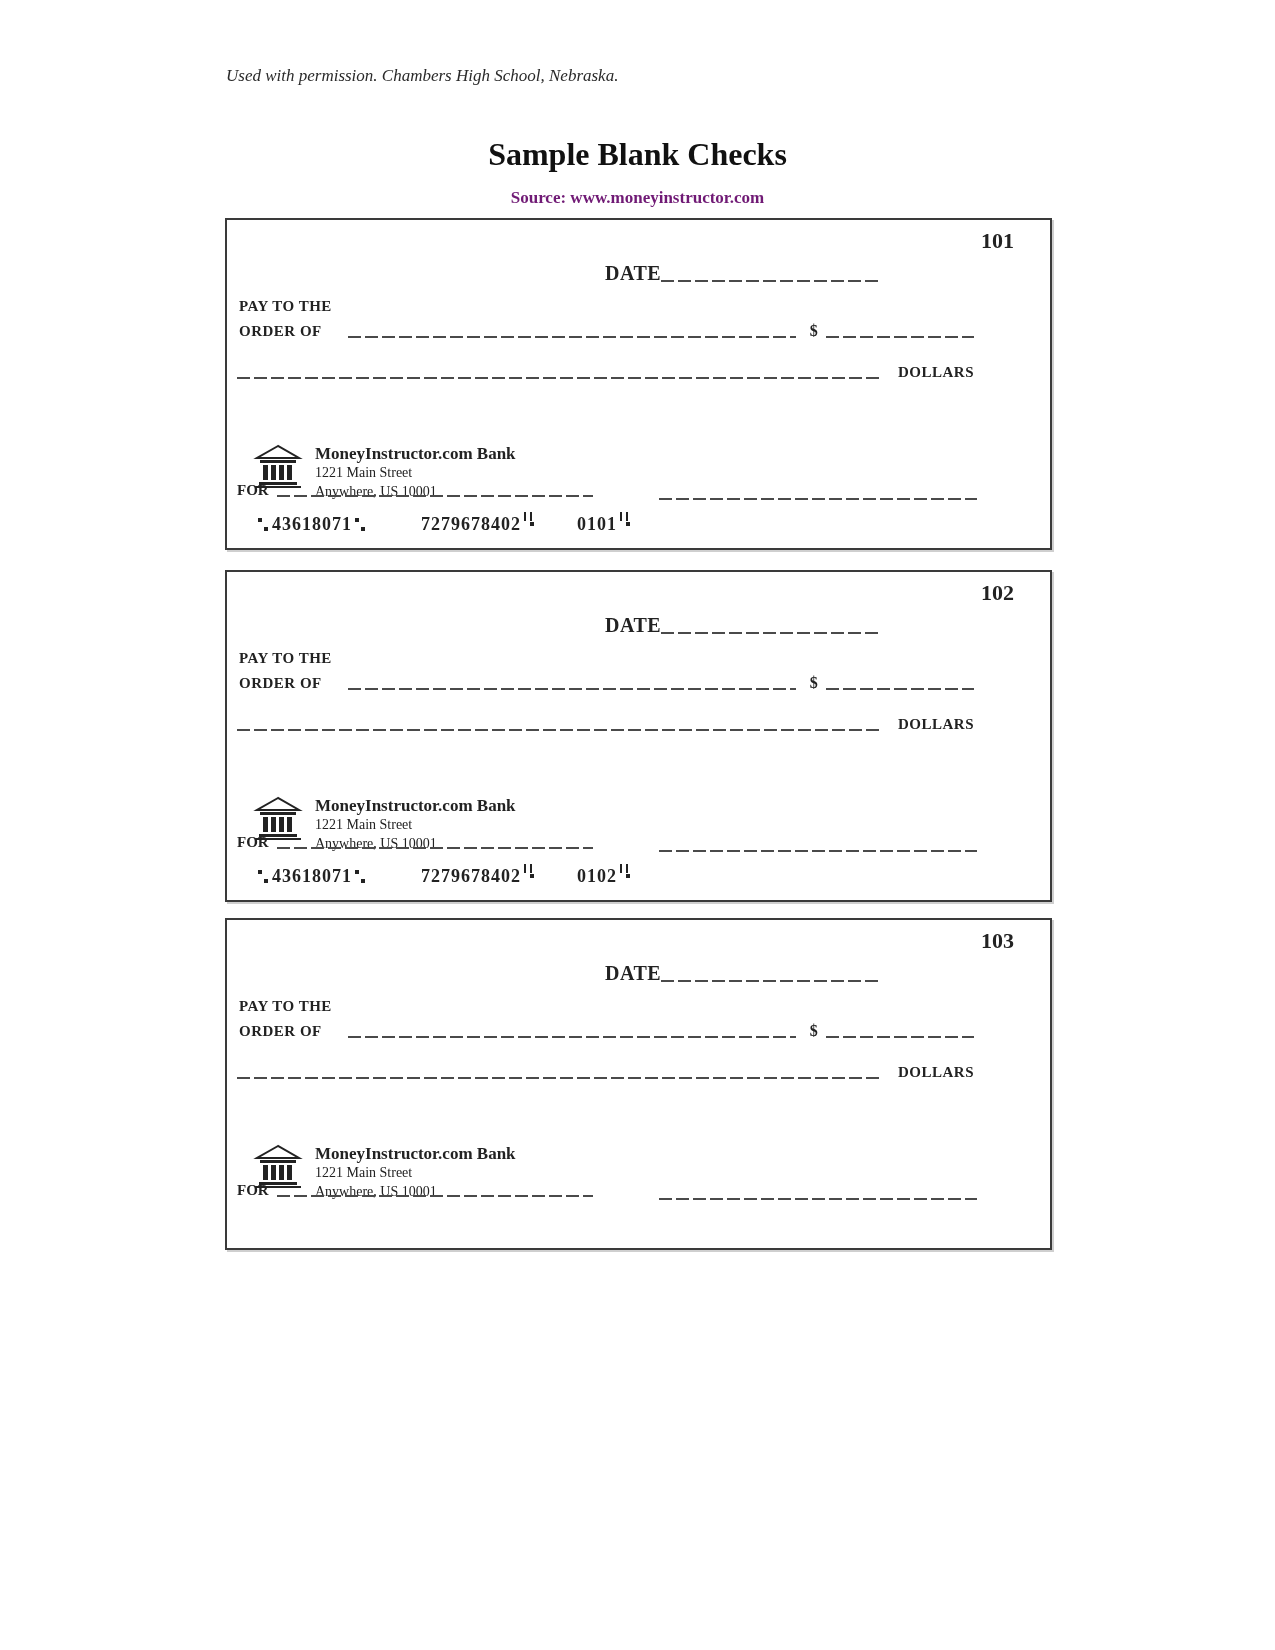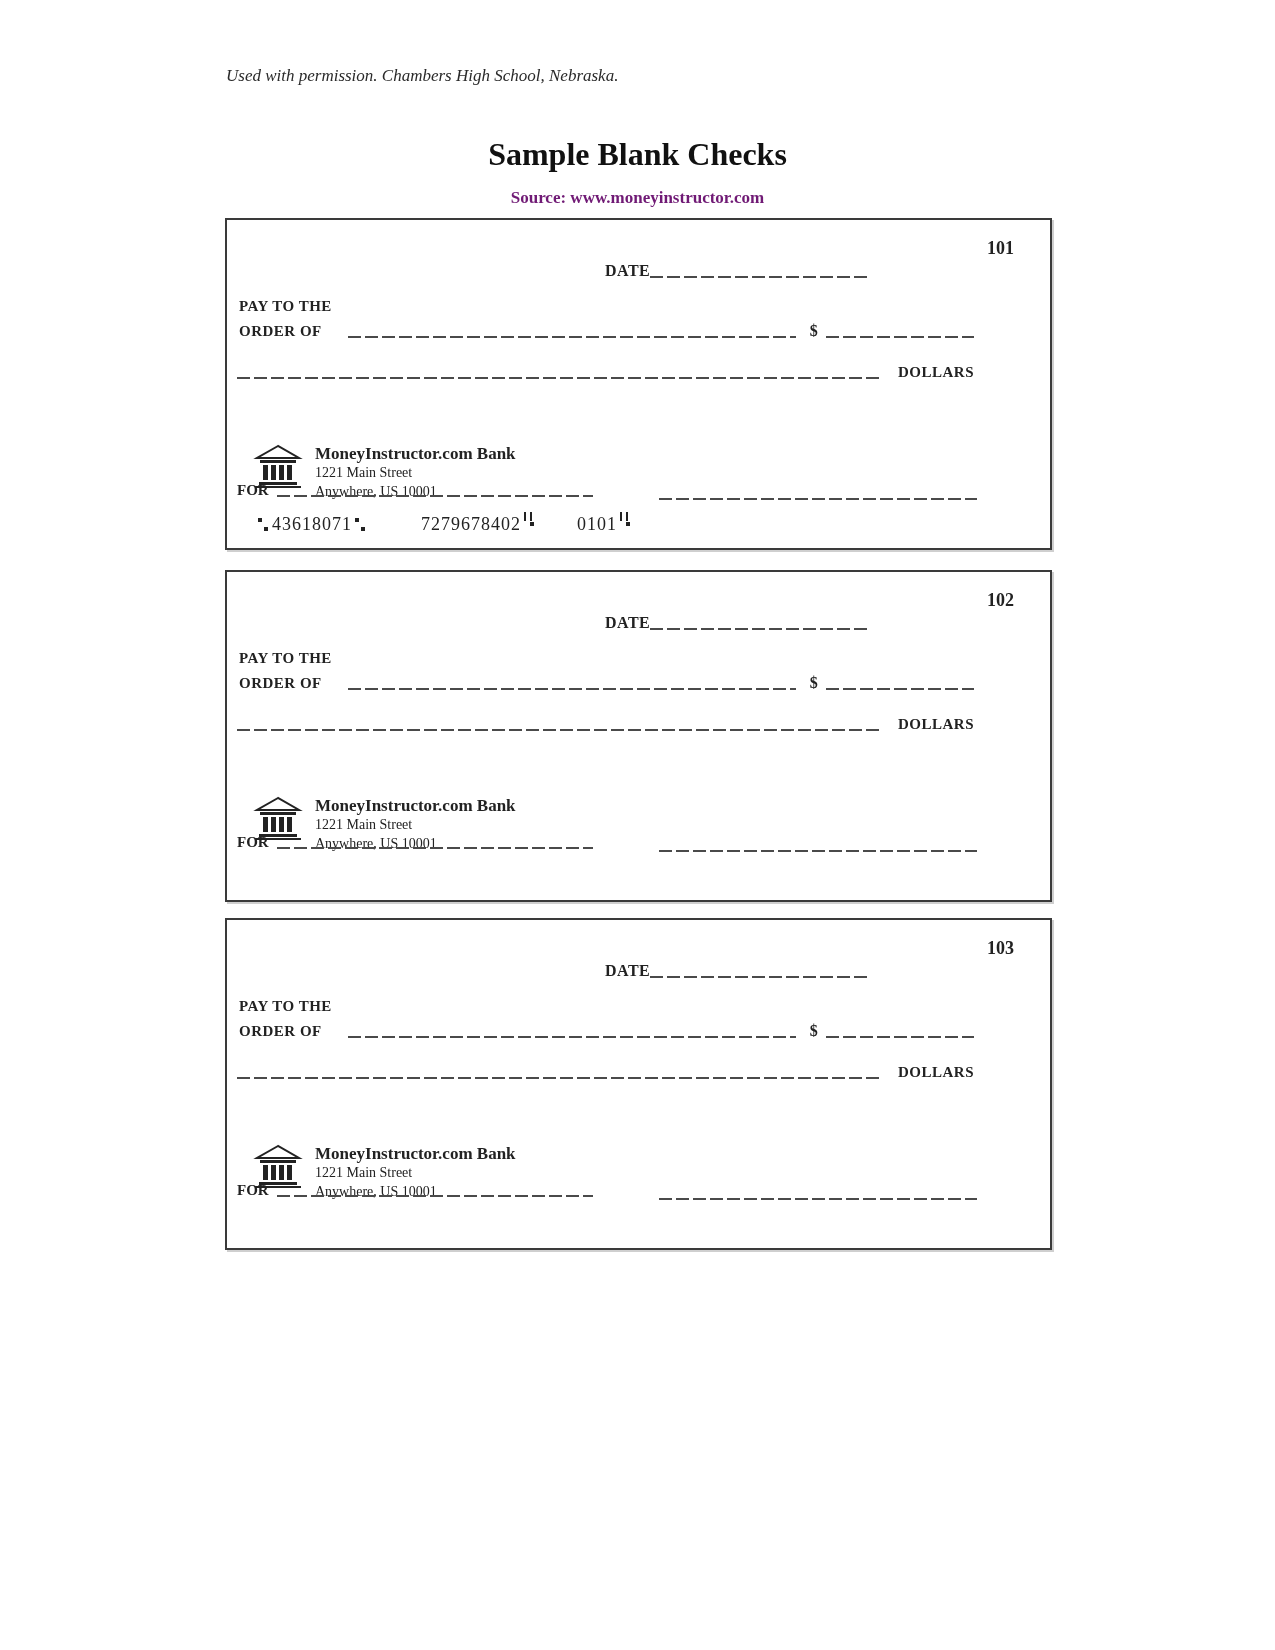--- a/index.html
+++ b/index.html
@@ -45,42 +45,42 @@
     position:absolute;
     left:225px;
     width:823px;
     height:328px;
     border:2px solid #3a3a3a;
     box-shadow:2px 2px 0 #cfcfcf;
     background:#ffffff;
   }
   .check .check-number{
     position:absolute;
-    top:18px;
+    top:8px;
     right:36px;
-    font-size:18px;
+    font-size:22px;
     font-weight:bold;
   }
   .lbl{font-weight:bold;}
   .uline{
     display:inline-block;
     height:2px;
     background:repeating-linear-gradient(90deg,#4a4a4a 0 13px,transparent 13px 17px);
     vertical-align:-2px;
   }
   .w218{width:218px;}
   .w448{width:448px;margin-left:26px;}
   .w148{width:148px;margin-left:8px;}
   .w645{width:645px;}
   .w316{width:316px;margin-left:8px;}
   .date-row{
     position:absolute;
     top:42px;
     left:378px;
-    font-size:16px;
+    font-size:20px;
     letter-spacing:0.5px;
   }
   .pay-to{
     position:absolute;
     top:78px;
     left:12px;
     font-size:15px;
     font-weight:bold;
     letter-spacing:0.5px;
   }
@@ -125,21 +125,21 @@
     position:absolute;
     top:278px;
     left:432px;
     width:318px;
   }
   .micr-row{
     position:absolute;
     top:292px;
     left:28px;
     font-size:18px;
-    font-weight:normal;
+    font-weight:bold;
     letter-spacing:1px;
     white-space:nowrap;
   }
   .micr-transit{
     display:inline-block;
     position:relative;
     width:11px;
     height:15px;
     margin:0 3px;
     vertical-align:-2px;
@@ -264,20 +264,23 @@
       <div class="bank-text">
         <div class="bank-name">MoneyInstructor.com Bank</div>
         <div class="bank-addr">1221 Main Street</div>
         <div class="bank-addr">Anywhere, US 10001</div>
       </div>
     </div>
     <div class="for-row">
       <span class="lbl">FOR</span><span class="uline w316"></span>
     </div>
     <div class="sig-line uline"></div>
+    <div class="micr-row">
+      <span class="micr-transit"></span><span>43618071</span><span class="micr-transit"></span><span class="micr-acct">7279678402</span><span class="micr-onus"></span><span class="micr-chk">0102</span><span class="micr-onus"></span>
+    </div>
   </section>
 
   <section class="check check-3">
     <div class="check-number">103</div>
     <div class="date-row">
       <span class="lbl">DATE</span><span class="uline w218"></span>
     </div>
     <div class="pay-to">PAY TO THE</div>
     <div class="order-row">
       <span class="lbl">ORDER OF</span><span class="uline w448"></span><span class="lbl dollar">$</span><span class="uline w148"></span>

